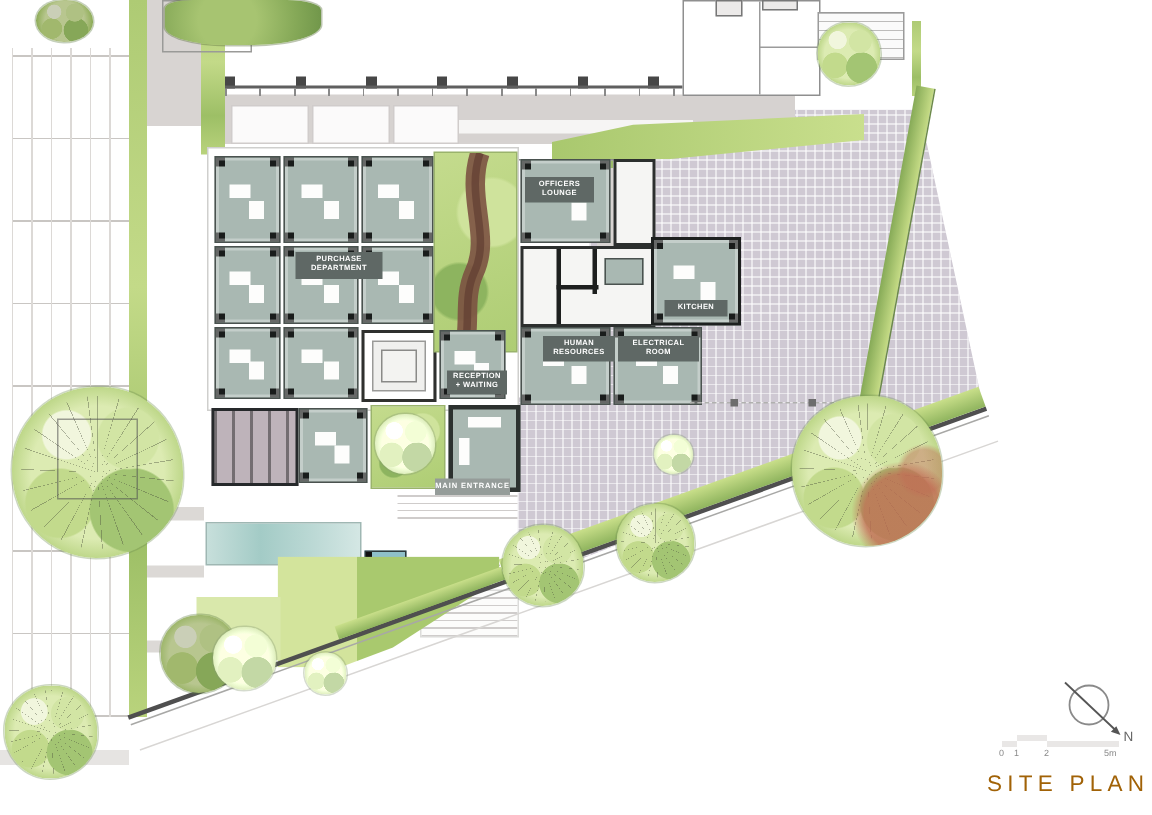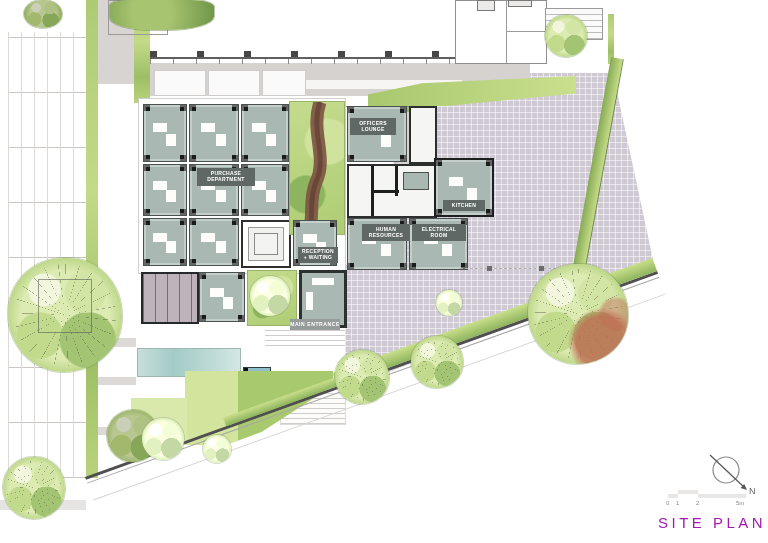--- a/index.html
+++ b/index.html
@@ -110,21 +110,21 @@
 
   
   .boundary{position:absolute;left:85px;top:477px;width:608px;height:0;
     transform:rotate(-19.8deg);transform-origin:0 0;}
   .bline{position:absolute;left:0;width:100%;}
   .bhedge{position:absolute;background:linear-gradient(0deg,#8fb45e,#c9df8a);}
 
   
   .tick{position:absolute;top:10px;color:#8a8a8a;font:400 6px "Liberation Sans",sans-serif;}
   .seg{position:absolute;background:#e9e7e6;height:4px;}
-  .siteplan{position:absolute;color:#a21caf;font:500 15px "Liberation Sans",sans-serif;
+  .siteplan{position:absolute;color:#a16207;font:500 15px "Liberation Sans",sans-serif;
     letter-spacing:3.5px;}
 </style>
 </head>
 <body>
 
 <div class="stage">
 
   <div class="abs pavers" style="left:8px;top:32px;width:78px;height:446px;"></div>
   <div class="abs hedge" style="left:86px;top:0;width:12px;height:478px;"></div>
   <div class="abs graypath" style="left:98px;top:0;width:36px;height:84px;"></div>

